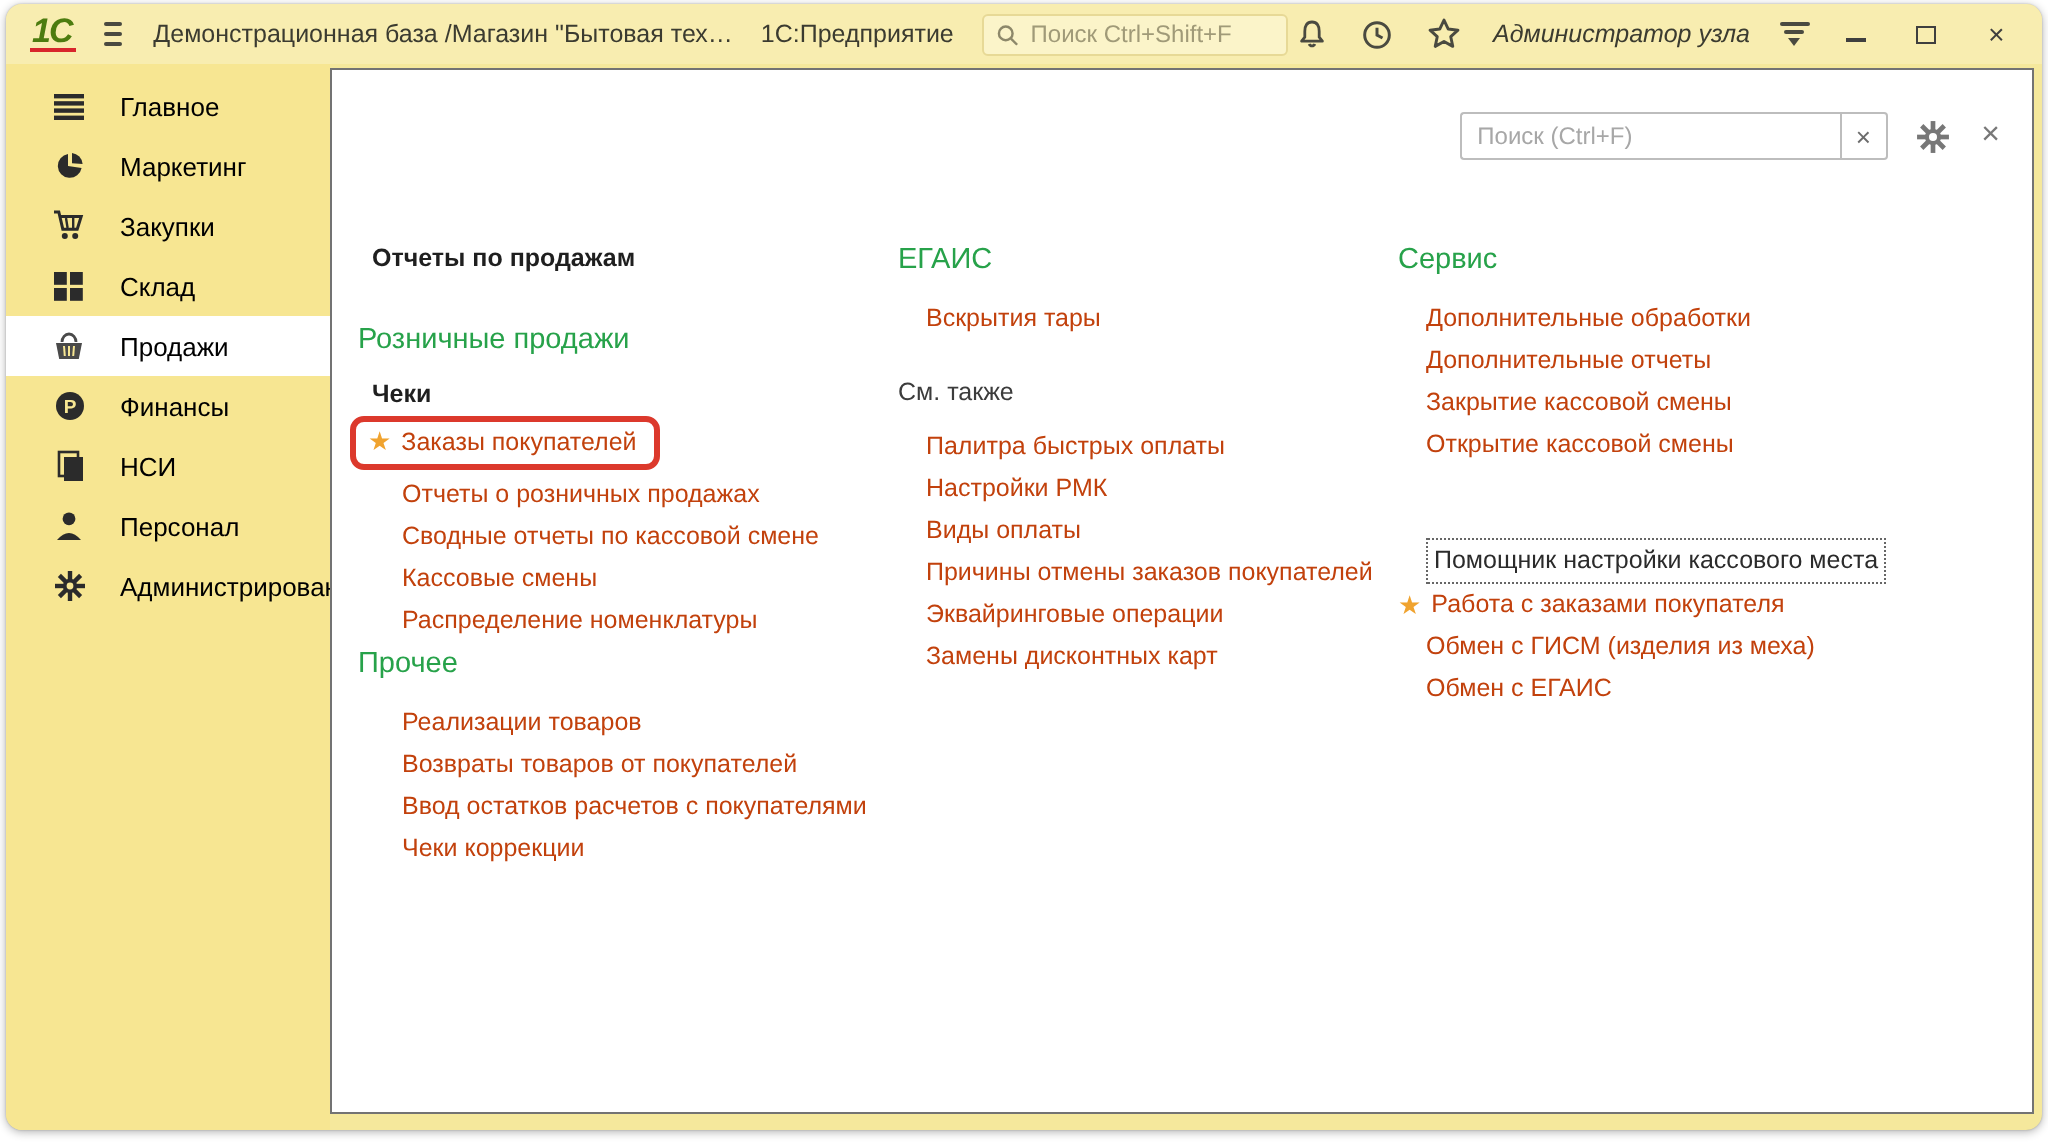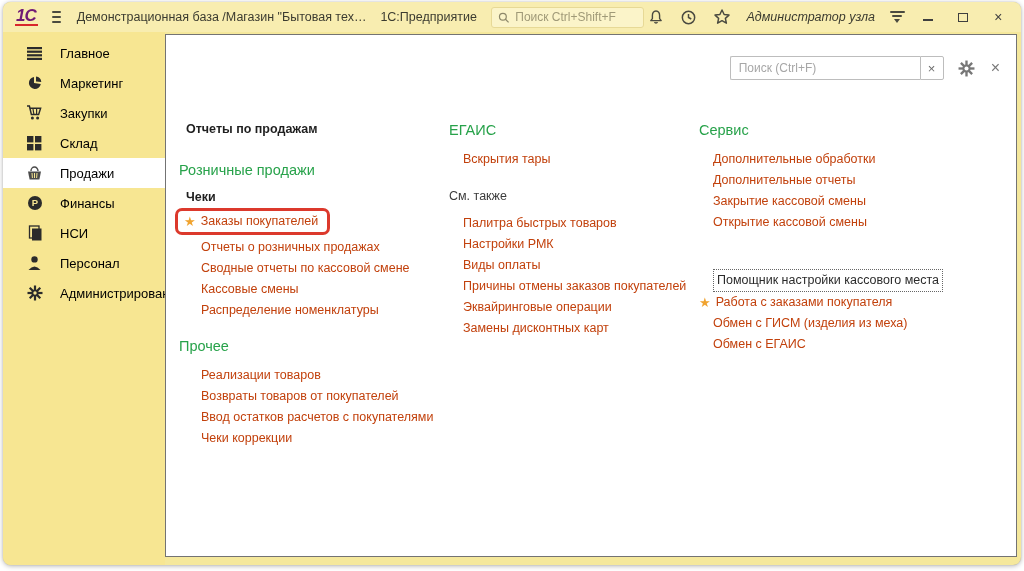--- a/index.html
+++ b/index.html
@@ -7,21 +7,21 @@
               font-family:"Liberation Sans","DejaVu Sans",sans-serif; }
 
   .window { position:absolute; left:3px; top:2px; width:1018px; height:563px;
             background:#f5e89c; border-radius:8px;
             box-shadow:0 1px 5px rgba(0,0,0,.30), 0 0 1px rgba(0,0,0,.25); }
 
   
   .titlebar { position:absolute; left:0; top:0; right:0; height:30px;
               background:#f8edb0; border-radius:8px 8px 0 0;
               display:flex; align-items:center; padding:0 10px 0 12px; }
-  .logo-1c { color:#701a75; font-weight:bold; font-style:italic; font-size:17px;
+  .logo-1c { color:#4d7c0f; font-weight:bold; font-style:italic; font-size:17px;
              letter-spacing:-1px; border-bottom:2px solid #d8262c; line-height:15px;
              padding:0 2px 1px 1px; margin-right:14px; }
   .burger { width:16px; height:12px; display:flex; flex-direction:column;
             justify-content:space-between; margin-right:16px; cursor:pointer; }
   .burger i { display:block; height:2px; background:#4a4a40; border-radius:1px; }
   .tb-title { font-size:12.5px; color:#3b3b30; white-space:nowrap; }
   .tb-app { font-size:12.5px; color:#3b3b30; margin-left:14px; white-space:nowrap; }
   .tb-search { display:flex; align-items:center; gap:6px; margin-left:14px;
                width:262px; height:21px; background:#fbf4c9;
                border:1px solid #e7d996; border-radius:3px; padding:0 6px; }
@@ -77,21 +77,21 @@
   .col2 { left:283px; top:84px; width:240px; }
   .col3 { left:533px; top:84px; width:300px; }
 
   .green-title { font-size:14.5px; color:#27a24a; line-height:22px; cursor:pointer; }
   .bold-hdr { font-size:12.5px; font-weight:bold; color:#1f1f1f; line-height:21px;
               margin-left:7px; cursor:pointer; }
   .see-also { font-size:12.5px; color:#3c3c3c; line-height:21px; }
   .mlink { font-size:12.5px; color:#c2410c; line-height:21px; cursor:pointer;
            white-space:nowrap; }
   .ind1 { margin-left:22px; } .ind2 { margin-left:14px; }
-  .mt-lg { margin-top:19px; } .mt-md { margin-top:14px; } .mt-sm { margin-top:8px; }
+  .mt-lg { margin-top:19px; } .mt-md { } .mt-sm { margin-top:8px; }
   .mt-xs { margin-top:6px; }
 
   .star { color:#f0a32f; font-size:13px; margin-right:5px; }
   .star::before { content:"★"; }
 
   .hl-row { margin:0 0 2px -4px; display:inline-block; }
   .hl-box { display:inline-flex; align-items:center; border:3px solid #dc392c;
             border-radius:7px; padding:1px 9px 2px 6px; cursor:pointer; }
   .hl-box .mlink { line-height:18px; }
 
@@ -317,21 +317,21 @@
       <div class="mlink ind1">Возвраты товаров от покупателей</div>
       <div class="mlink ind1">Ввод остатков расчетов с покупателями</div>
       <div class="mlink ind1">Чеки коррекции</div>
     </div>
 
     <div class="col col2">
       <div class="green-title">ЕГАИС</div>
       <div class="mlink ind2 mt-sm">Вскрытия тары</div>
 
       <div class="see-also" style="margin-top:16px;">См. также</div>
-      <div class="mlink ind2 mt-xs">Палитра быстрых товаров</div>
+      <div class="mlink ind2 mt-xs">Палитра быстрых оплаты</div>
       <div class="mlink ind2">Настройки РМК</div>
       <div class="mlink ind2">Виды оплаты</div>
       <div class="mlink ind2">Причины отмены заказов покупателей</div>
       <div class="mlink ind2">Эквайринговые операции</div>
       <div class="mlink ind2">Замены дисконтных карт</div>
     </div>
 
     <div class="col col3">
       <div class="green-title">Сервис</div>
       <div class="mlink ind2 mt-sm">Дополнительные обработки</div>

